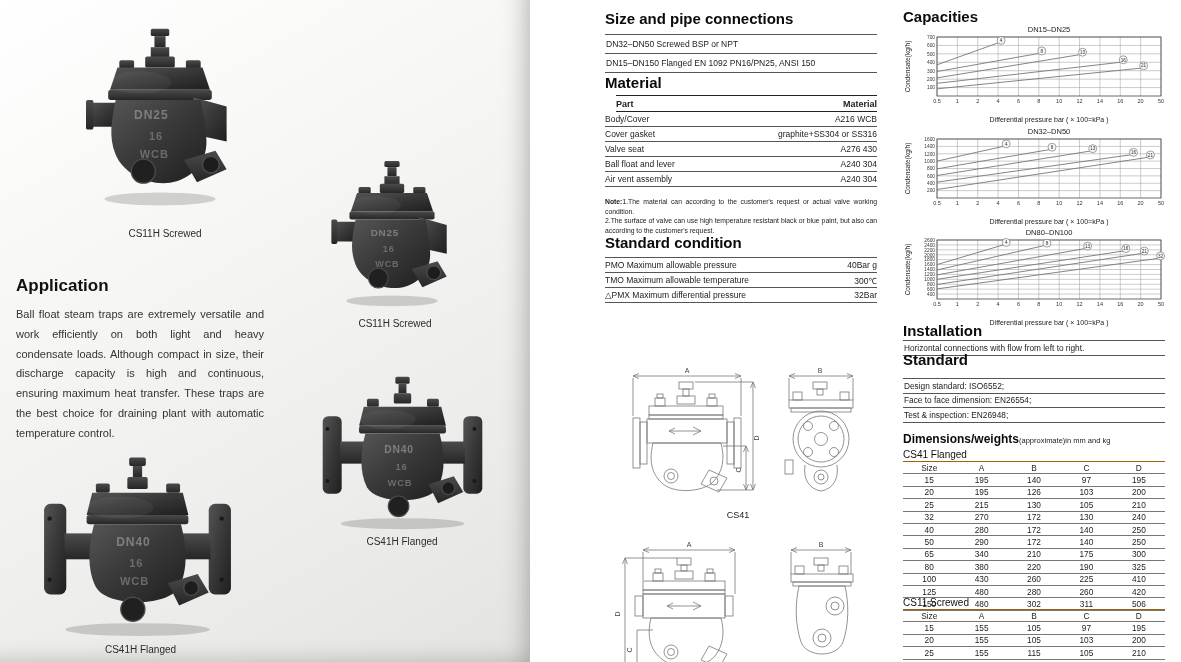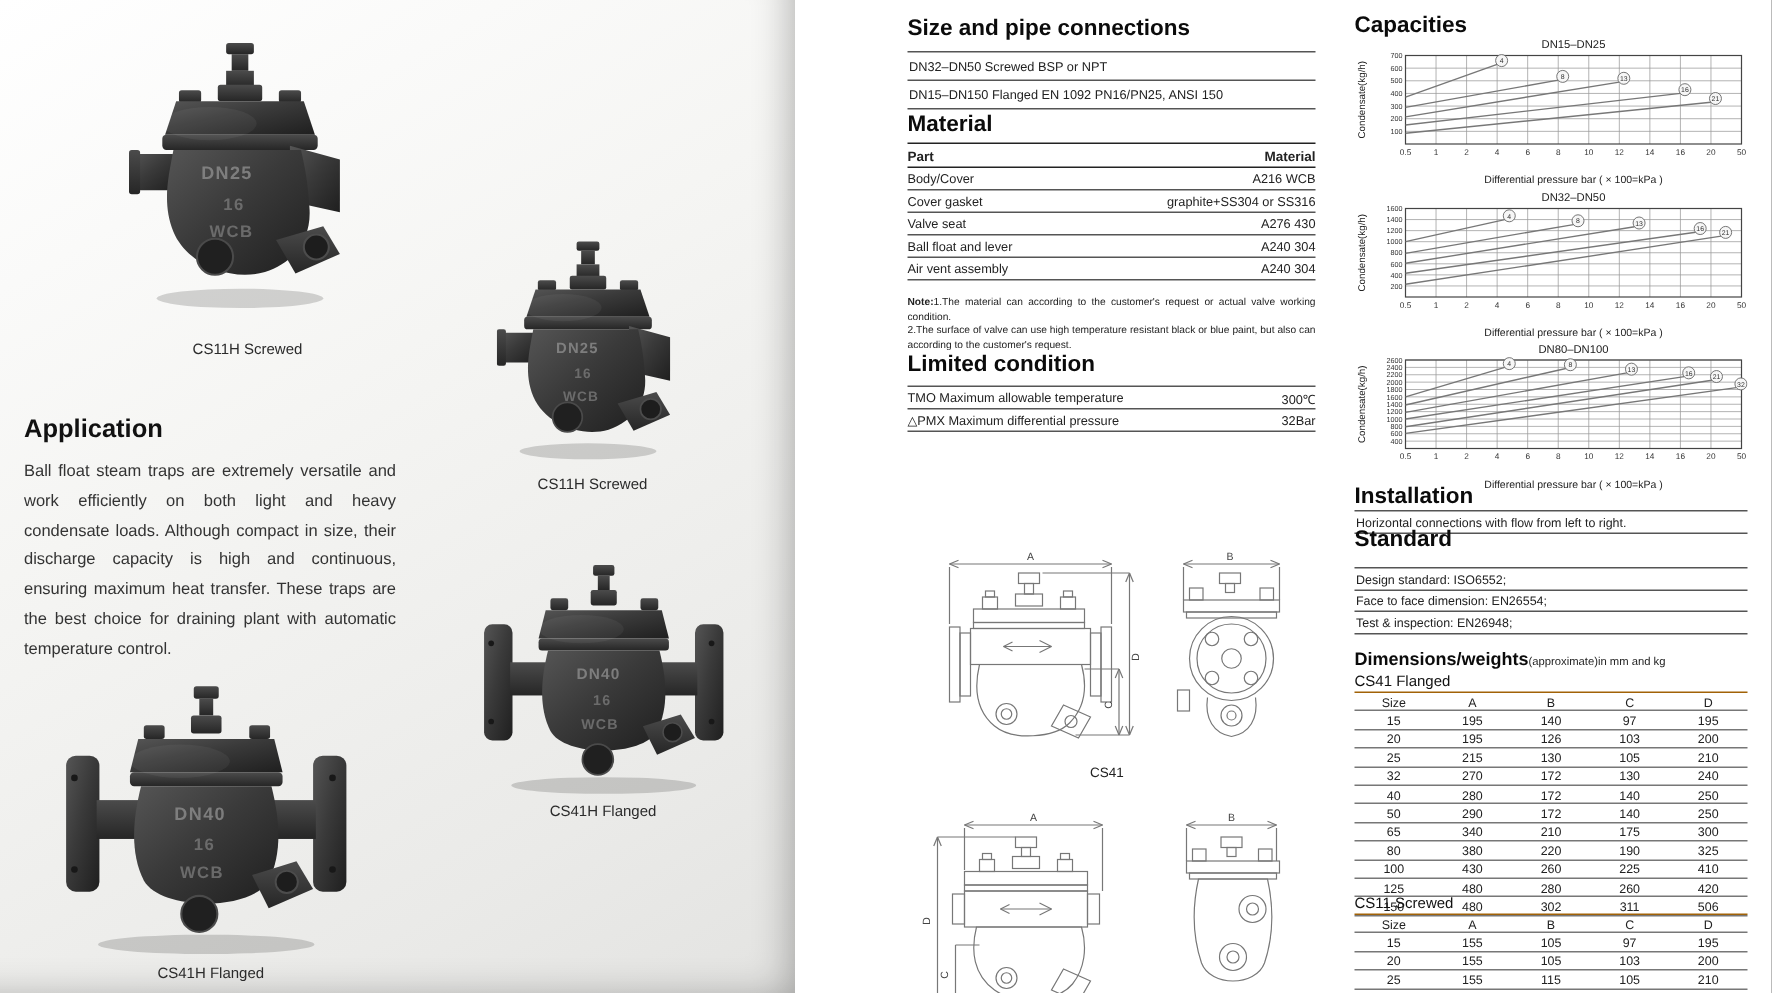--- a/index.html
+++ b/index.html
@@ -19,21 +19,21 @@
   .col-right{position:absolute;left:903px;top:0;width:262px;height:662px;}
   .h2{position:absolute;font-size:15px;font-weight:bold;color:#0b0b0b;}
   .rule-rows{position:absolute;border-top:1px solid #555;width:100%;}
   .rule-row{border-bottom:1px solid #555;font-size:8.5px;color:#222;
     height:18px;display:flex;align-items:center;padding-left:1px;}
   .kv-rows{position:absolute;width:100%;border-top:1px solid #555;}
   .kv-row{display:flex;justify-content:space-between;align-items:center;height:14px;
     border-bottom:1px solid #555;font-size:8.5px;gap:21px;}
   .mat-table{position:absolute;width:100%;}
   .mat-head{display:flex;justify-content:space-between;align-items:center;height:15px;
-    border-top:1.5px solid #222;border-bottom:1px solid #222;font-size:9px;font-weight:bold;}
+    border-top:1.5px solid #222;border-bottom:1px solid #222;font-size:9px;font-weight:bold;margin-left:11px;}
   .note{position:absolute;font-size:6.8px;line-height:1.4;color:#222;text-align:justify;}
   .note b{font-weight:bold;}
   .drawing{position:absolute;}
   .draw-caption{position:absolute;width:250px;text-align:center;font-size:9px;color:#222;}
   
   .chart-slot{position:absolute;left:0;width:262px;height:101px;}
   .dim-title{position:absolute;font-size:12px;font-weight:bold;color:#0b0b0b;}
   .dim-sub{font-size:7.5px;font-weight:normal;color:#222;}
   .tbl-label{position:absolute;font-size:10px;color:#111;}
   .tbl{position:absolute;width:100%;}
@@ -175,22 +175,26 @@
           </div>
           <div class="kv-row">
             <span>Air vent assembly</span>
             <span>A240 304</span>
           </div>
         </div>
     </div>
 
     <div class="note" style="top:197px"><b>Note:</b>1.The material can according to the customer's request or actual valve working condition.<br>2.The surface of valve can use high temperature resistant black or blue paint, but also can according to the customer's request.</div>
 
-    <div class="h2" style="top:234px">Limited condition</div>
+    <div class="h2" style="top:234px">Standard condition</div>
     <div class="kv-rows" style="top:257px">
+        <div class="kv-row">
+          <span>PMO Maximum allowable pressure</span>
+          <span>40Bar g</span>
+        </div>
         <div class="kv-row">
           <span>TMO Maximum allowable temperature</span>
           <span>300℃</span>
         </div>
         <div class="kv-row">
           <span>△PMX Maximum differential pressure</span>
           <span>32Bar</span>
         </div>
       </div>
 

